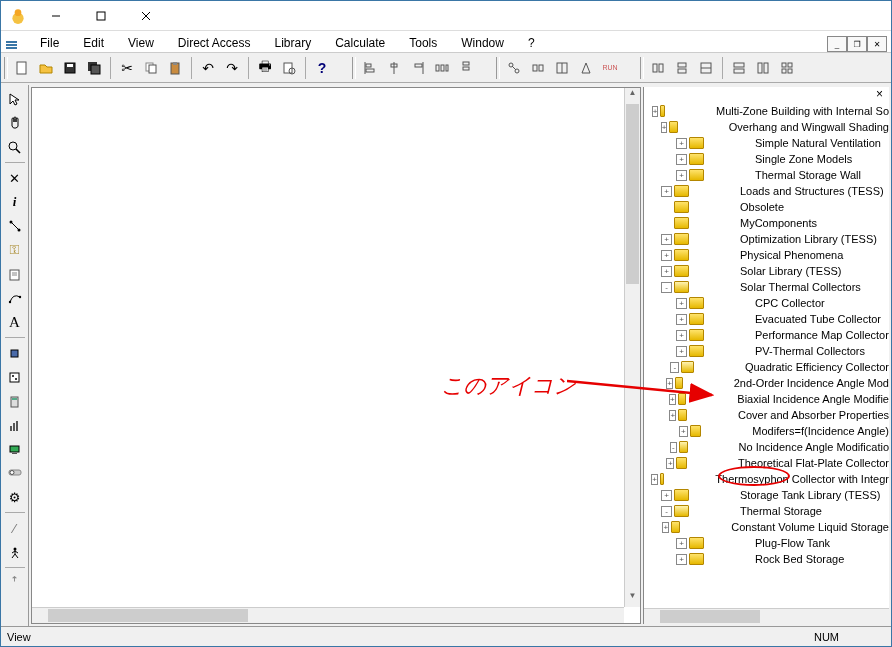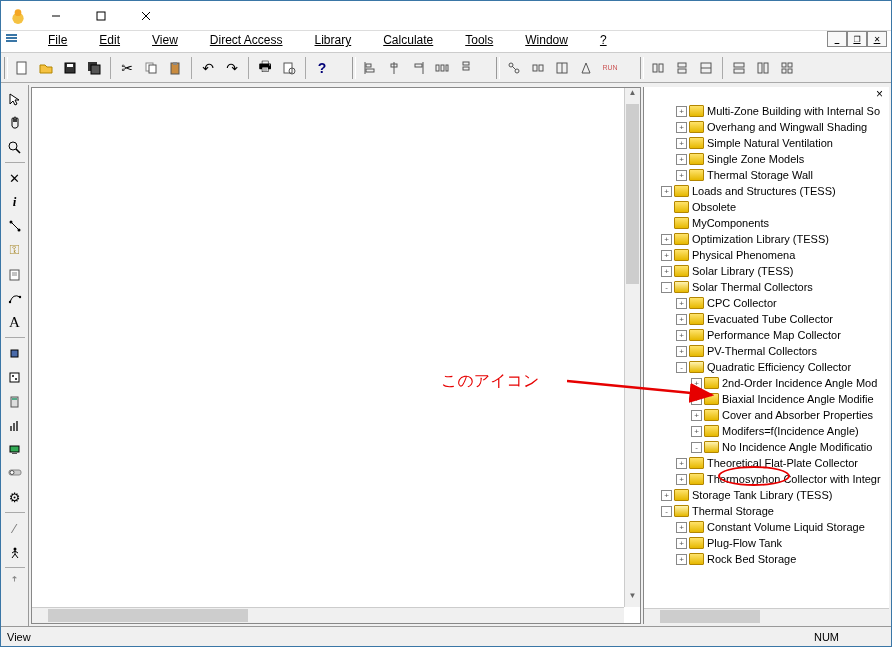--- a/index.html
+++ b/index.html
@@ -2,21 +2,21 @@
 <html><head>
 <meta charset="utf-8">
 <style>
 * { box-sizing: border-box; margin: 0; padding: 0; font-family: "Segoe UI", Tahoma, sans-serif; font-size: 11px; }
 body { width: 892px; height: 647px; background: #f0f0f0; overflow: hidden; position: relative; border:1px solid #3a76a6;}
 .titlebar { height: 30px; background: #fff; display: flex; align-items: center; padding: 0 2px; border-bottom: 1px solid #ddd; }
 .titlebar .logo { width: 18px; height: 18px; margin: 0 6px; }
 .titlebar .title { flex: 1; font-size: 12px; color: #000; }
 .winbtns { display: flex; }
 .winbtn { width: 45px; height: 29px; display: flex; align-items: center; justify-content: center; cursor:pointer;}
-.menubar { height: 22px; background: #fff; display: flex; align-items: flex-start; padding: 0 4px; gap: 18px; border-bottom:1px solid #ccc;text-decoration:underline;}
+.menubar { height: 22px; background: #fff; display: flex; align-items: flex-end; padding: 0 4px; gap: 10px; border-bottom:1px solid #ccc;}
 .sysicon { width:14px; height:14px; margin-right:4px;}
 .menuitem { padding: 2px 7px; cursor: pointer; font-size: 12px;}
 .mdi-btns { margin-left:auto; display:flex; gap:0;}
 .mdibtn { width:20px; height:16px; border:1px solid #888; background:#f8f8f8; font-size:8px; display:flex; align-items:center; justify-content:center; cursor:pointer;}
 .toolbar-row { height: 30px; background: #f0f0f0; display: flex; align-items: center; padding: 0 3px; border-bottom: 1px solid #aaa; }
 .tbgrip { width:4px; height:22px; border-left:1px solid #999; border-right:1px solid #fff; margin-right:2px;}
 .tbtn { width: 24px; height: 24px; display: flex; align-items: center; justify-content: center; cursor: pointer; border:1px solid transparent; font-size:14px;}
 .tbsep { width:1px; height:22px; background:#aaa; margin:0 4px;}
 .tbspace { width: 18px; }
 .main { position: absolute; top: 84px; bottom: 20px; left: 0; right: 0; display: flex; }
@@ -31,28 +31,28 @@
 .right-panel { width: 246px; background: #fff; border-left: 1px solid #888; margin:2px 2px 2px 0; position:relative; display:flex; flex-direction:column;}
 .rp-close { position:absolute; right:2px; top:0; font-size:12px; cursor:pointer; padding:0 4px;}
 .tree { flex:1; overflow:hidden; padding: 16px 0 0 2px; white-space:nowrap; }
 .tree-row { height: 16px; display: flex; align-items: center; cursor:pointer;}
 .indent { display:inline-block; }
 .expander { width:11px; height:11px; border:1px solid #888; font-size:8px; line-height:9px; text-align:center; margin-right:2px; cursor:pointer; color:#555;}
 .expander.blank { border:none;}
 .foldericon { width:15px; height:12px; margin-right:3px; background:linear-gradient(#ffe36b,#e6b800); border:1px solid #b38600; border-radius:1px;}
 .foldericon.open { background:linear-gradient(#fff3b0,#e6b800);}
 .compicon { width:14px; height:11px; margin-right:3px; background:#5a7aa8; border:1px solid #2b4a6f;}
-.tree-label { font-size: 11px; color:#000;}
+.tree-label { font-size: 11px; color:#000;margin-left:48px;}
 .rp-scroll-h { height:16px; background:#f0f0f0; border-top:1px solid #ccc; position:relative;}
 .rp-scroll-h .thumb { position:absolute; left:16px; top:1px; bottom:1px; width:100px; background:#cdcdcd;}
 .statusbar { position: absolute; bottom: 0; left: 0; right: 0; height: 20px; background: #f0f0f0; border-top: 1px solid #999; display: flex; align-items: center; padding: 0 6px; font-size:11px;}
 .status-ready { }
 .status-num { margin-left:auto; margin-right:46px;}
 .annotation { position:absolute; left:440px; top:370px; pointer-events:none; }
-.annot-text { font-size:16px; color:#e60000; font-weight:500; font-family: "Meiryo","MS Gothic",sans-serif;}
+.annot-text { font-size:22px; color:#e60000; font-weight:500; font-family: "Meiryo","MS Gothic",sans-serif; font-style: italic;}
 .redcircle { position:absolute; border:2px solid #e60000; border-radius:50%; pointer-events:none;}
 </style>
 </head>
 <body>
 
 <div class="titlebar">
   <svg class="logo" viewBox="0 0 16 16">
       <circle cx="8" cy="10" r="5" fill="#f5c242"></circle>
       <circle cx="8" cy="5" r="3" fill="#f5a623"></circle>
     </svg>

